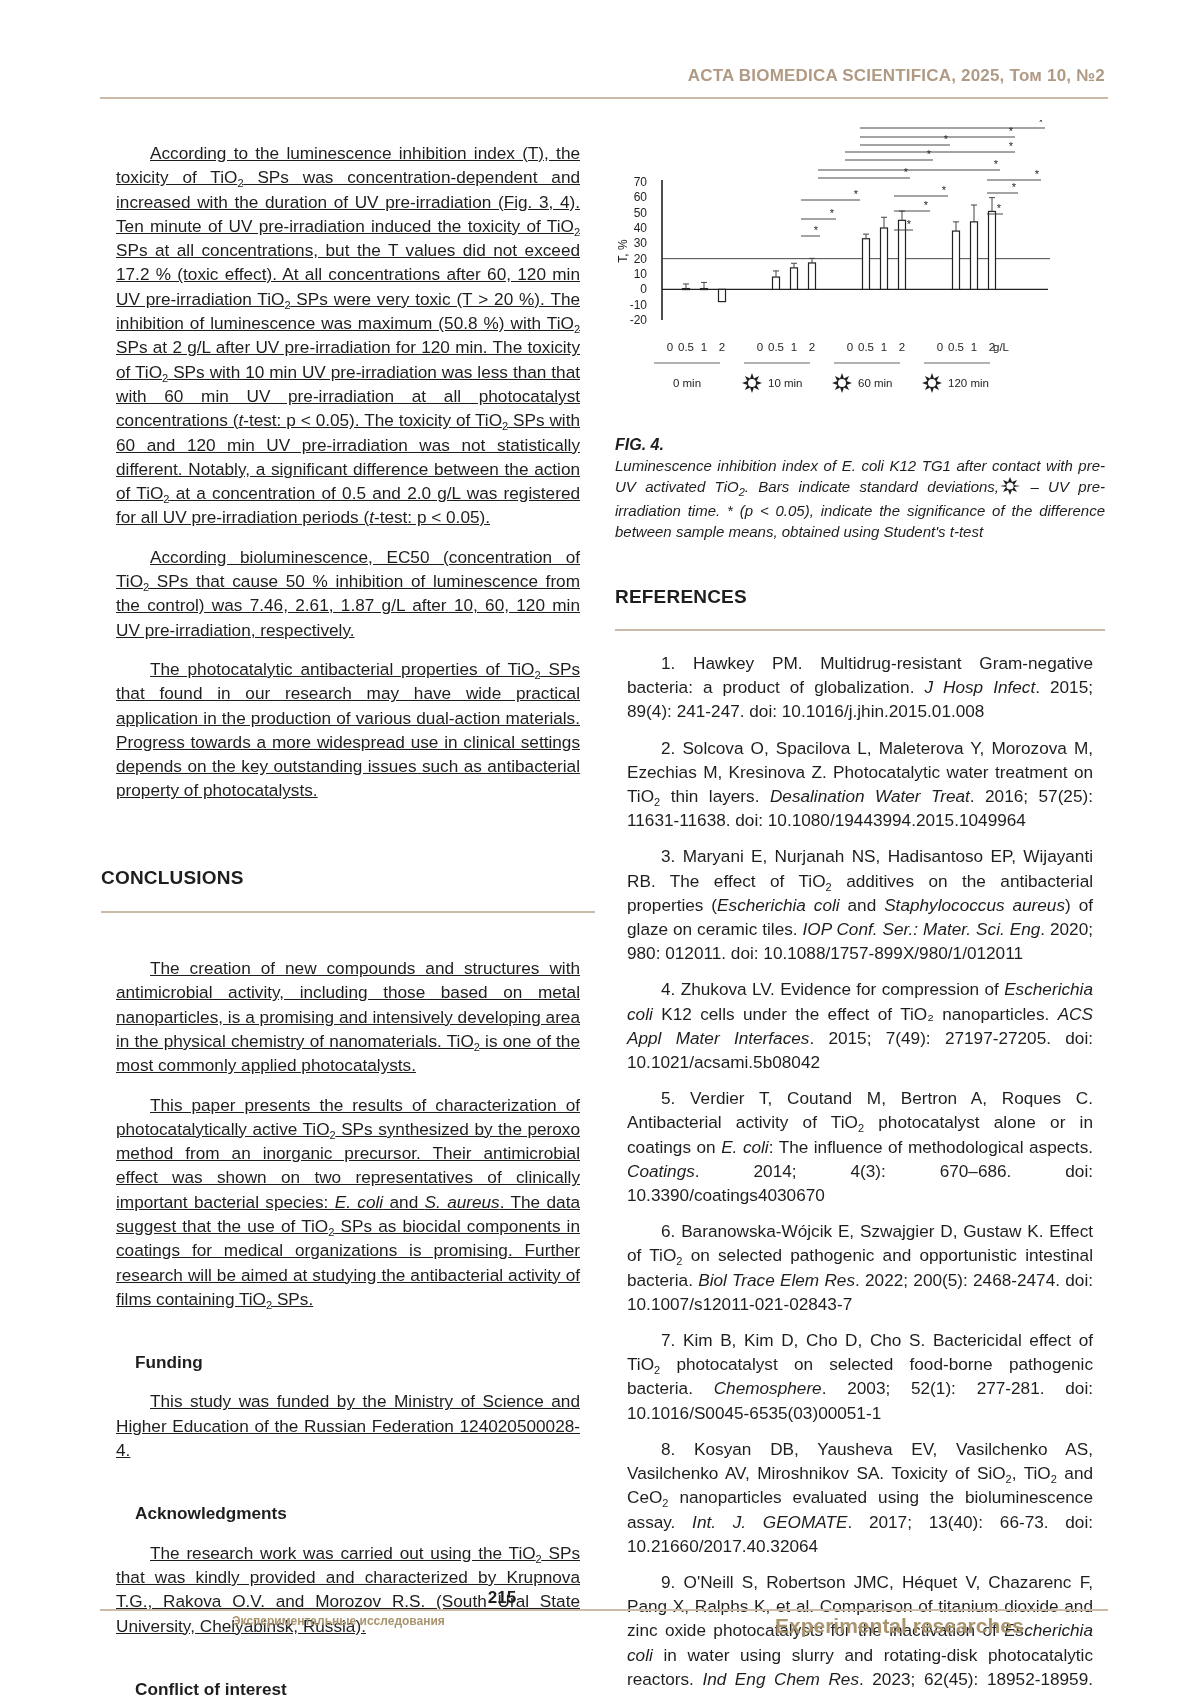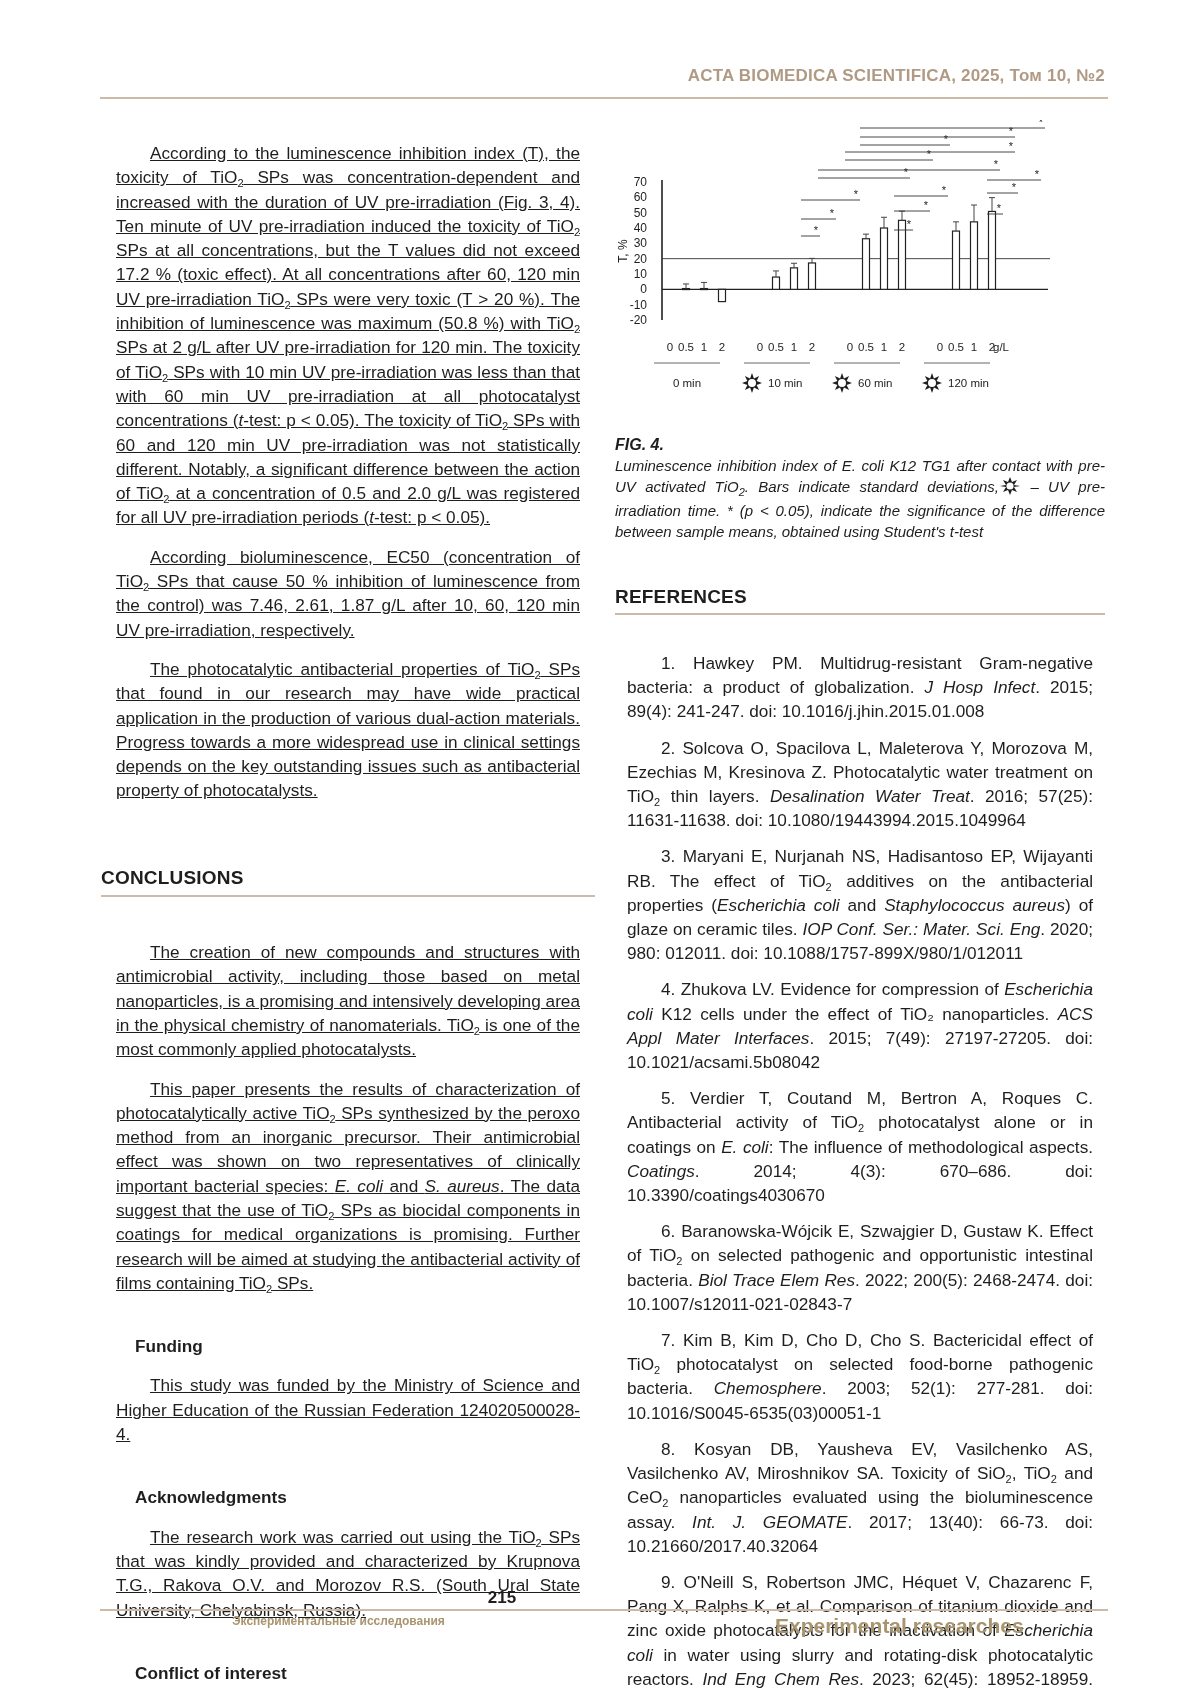--- a/index.html
+++ b/index.html
@@ -3,21 +3,21 @@
 <meta charset="utf-8">
 <style>
   html, body { margin: 0; padding: 0; background: #ffffff; }
   body { width: 1200px; height: 1697px; position: relative; font-family: "Liberation Sans", "DejaVu Sans", sans-serif; color: #1e1e1e; overflow: hidden; }
   .header { position: absolute; left: 100px; top: 66px; width: 1005px; text-align: right; font-size: 17px; font-weight: bold; color: #b09a84; letter-spacing: 0.2px; }
   .header-rule { position: absolute; left: 100px; top: 97px; width: 1008px; height: 2px; background: #cdbba9; }
   .col { position: absolute; font-size: 17.2px; line-height: 24.3px; text-align: justify; }
   .col-left { left: 101px; top: 126px; width: 494px; }
   .p { margin: 15px; text-indent: 34px; text-decoration: underline; }
   sub { font-size: 11px; line-height: 0; vertical-align: -4px; }
-  .sec-h { font-weight: bold; font-size: 19px; margin: 0; padding-bottom: 5px; border-bottom: 2px solid #cdbba9; letter-spacing: 0.2px; }
+  .sec-h { font-weight: bold; font-size: 19px; margin: 0; padding-bottom: 21px; border-bottom: 2px solid #cdbba9; letter-spacing: 0.2px; }
   .sub-h { font-weight: bold; margin: 0; text-indent: 34px; }
   .gap-l { height: 48px; }
   .gap-m { height: 28px; }
   .gap-s { height: 24px; }
   .chart-wrap { position: absolute; left: 615px; top: 120px; width: 500px; height: 300px; }
   .caption { position: absolute; left: 615px; top: 434px; width: 490px; font-size: 15px; line-height: 21px; font-style: italic; text-align: justify; }
   .caption .fig { font-weight: bold; font-size: 16px; }
   .refs-h { position: absolute; left: 615px; top: 586px; width: 490px; }
   .refs { position: absolute; left: 615px; top: 639px; width: 490px; font-size: 17.2px; line-height: 24.2px; text-align: justify; }
   .refs p { margin: 12px; text-indent: 34px; }

